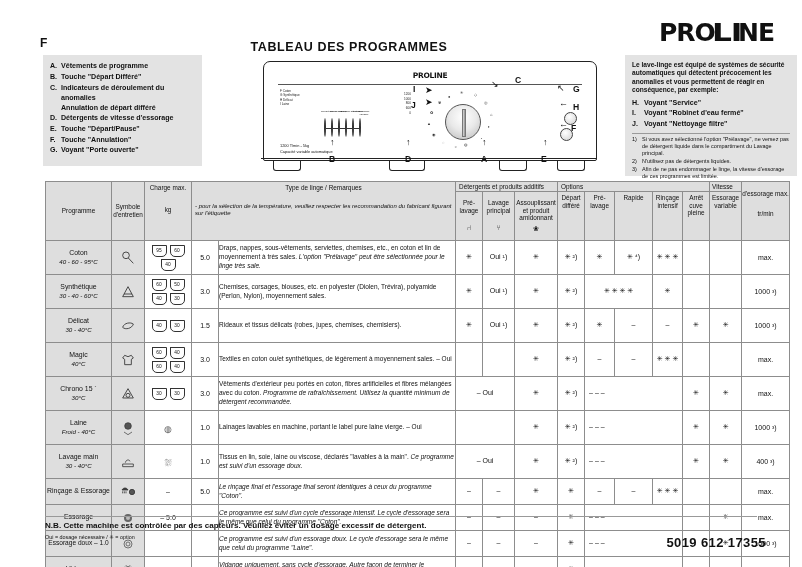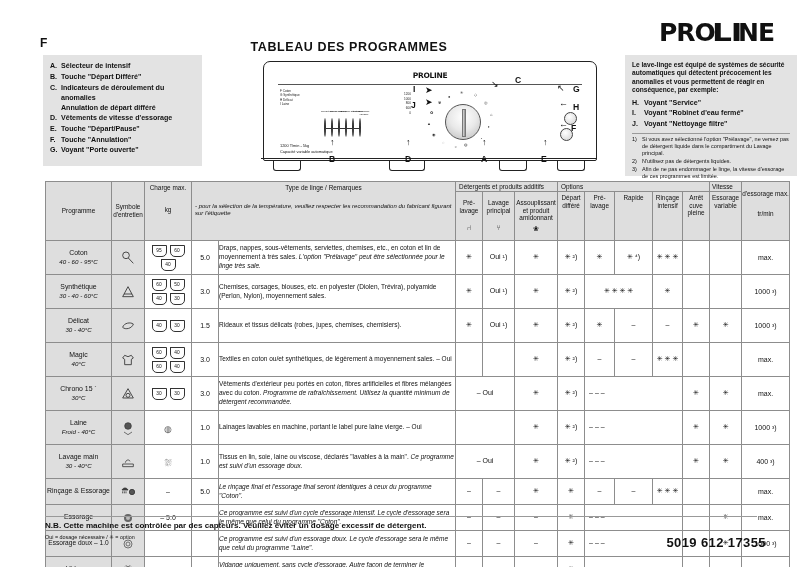--- a/index.html
+++ b/index.html
@@ -141,34 +141,34 @@
 
 <div class="page">
 
   <div class="lang-mark">F</div>
   <div class="doc-title">TABLEAU DES PROGRAMMES</div>
   <div class="brand">PRO<span class="lo">LI</span><span class="ne">NE</span></div>
 
   <div class="legend-left">
     <div class="li">
         <span class="key">A.</span>
-        <span>Sélecteur de intensif</span>
+        <span>Vêtements de programme</span>
       </div>
     <div class="li">
         <span class="key">B.</span>
         <span>Touche "Départ Différé"</span>
       </div>
     <div class="li">
         <span class="key">C.</span>
         <span>Indicateurs de déroulement du anomalies</span>
       </div>
     <div class="sub">Annulation de départ différé</div>
     <div class="li">
         <span class="key">D.</span>
-        <span>Vêtements de vitesse d'essorage</span>
+        <span>Détergents de vitesse d'essorage</span>
       </div>
     <div class="li">
         <span class="key">E.</span>
         <span>Touche "Départ/Pause"</span>
       </div>
     <div class="li">
         <span class="key">F.</span>
         <span>Touche "Annulation"</span>
       </div>
     <div class="li">

